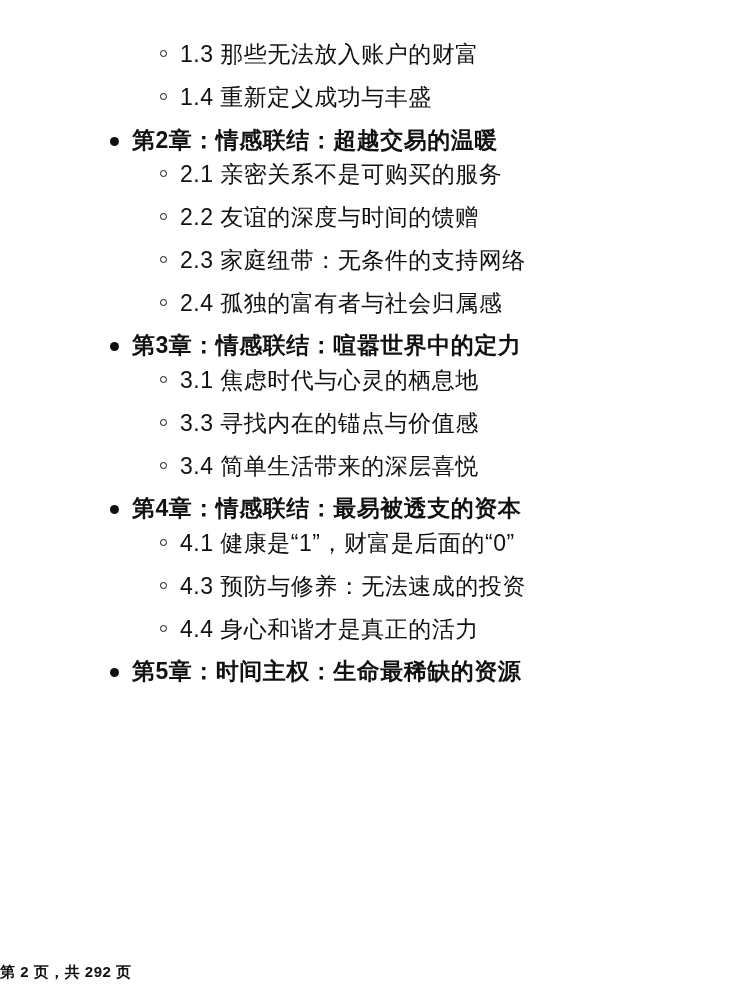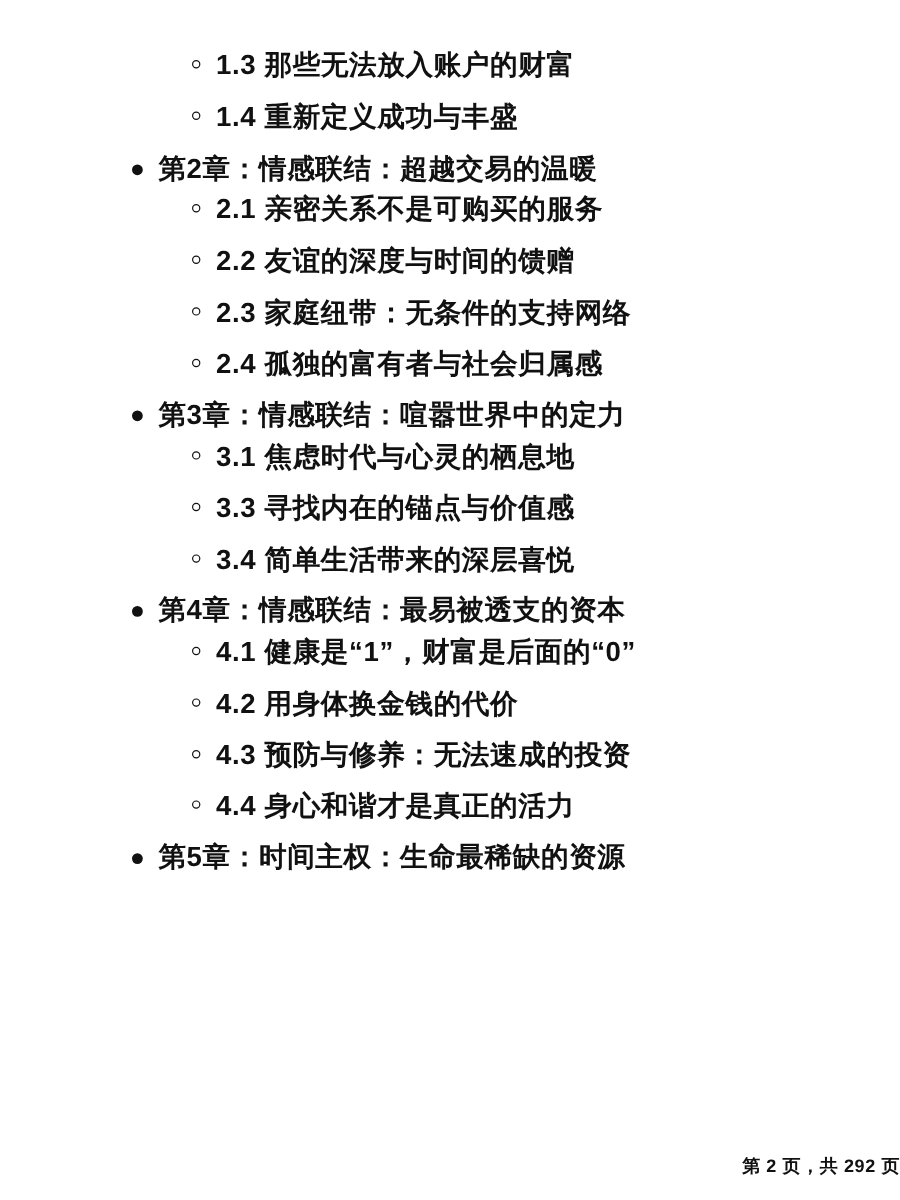--- a/index.html
+++ b/index.html
@@ -46,21 +46,21 @@
     height: 9px;
     border-radius: 50%;
     background: #111111;
   }
   .chapter.spaced {
   }
   .section {
     position: relative;
     font-size: 23px;
     line-height: 1.25;
-    font-weight: 700;
+    font-weight: 400;
     letter-spacing: 0.5px;
     margin: 0 0 14px 0;
     padding-left: 120px;
     color: #111111;
   }
   .section::before {
     content: "";
     position: absolute;
     left: 100px;
     top: 10px;
@@ -71,21 +71,21 @@
     background: transparent;
     box-sizing: border-box;
   }
   .section.first-of-group {
   }
   .footer {
     position: absolute;
     left: 0;
     right: 0;
     bottom: 18px;
-    text-align: right;
+    text-align: left;
     font-size: 15px;
     font-weight: 700;
     letter-spacing: 0.5px;
     color: #111111;
   }
 </style>
 </head>
 <body>
 
 <div class="page">
@@ -96,19 +96,18 @@
       <li class="section first-of-group">2.1 亲密关系不是可购买的服务</li>
       <li class="section">2.2 友谊的深度与时间的馈赠</li>
       <li class="section">2.3 家庭纽带：无条件的支持网络</li>
       <li class="section">2.4 孤独的富有者与社会归属感</li>
       <li class="chapter spaced">第3章：情感联结：喧嚣世界中的定力</li>
       <li class="section first-of-group">3.1 焦虑时代与心灵的栖息地</li>
       <li class="section">3.3 寻找内在的锚点与价值感</li>
       <li class="section">3.4 简单生活带来的深层喜悦</li>
       <li class="chapter spaced">第4章：情感联结：最易被透支的资本</li>
       <li class="section first-of-group">4.1 健康是“1”，财富是后面的“0”</li>
-      <li class="section">4.2 用身体换金钱的代价</li>
       <li class="section">4.3 预防与修养：无法速成的投资</li>
       <li class="section">4.4 身心和谐才是真正的活力</li>
       <li class="chapter spaced">第5章：时间主权：生命最稀缺的资源</li>
     </ul>
   <div class="footer">第 2 页，共 292 页</div>
 </div>
 
 </body></html>

